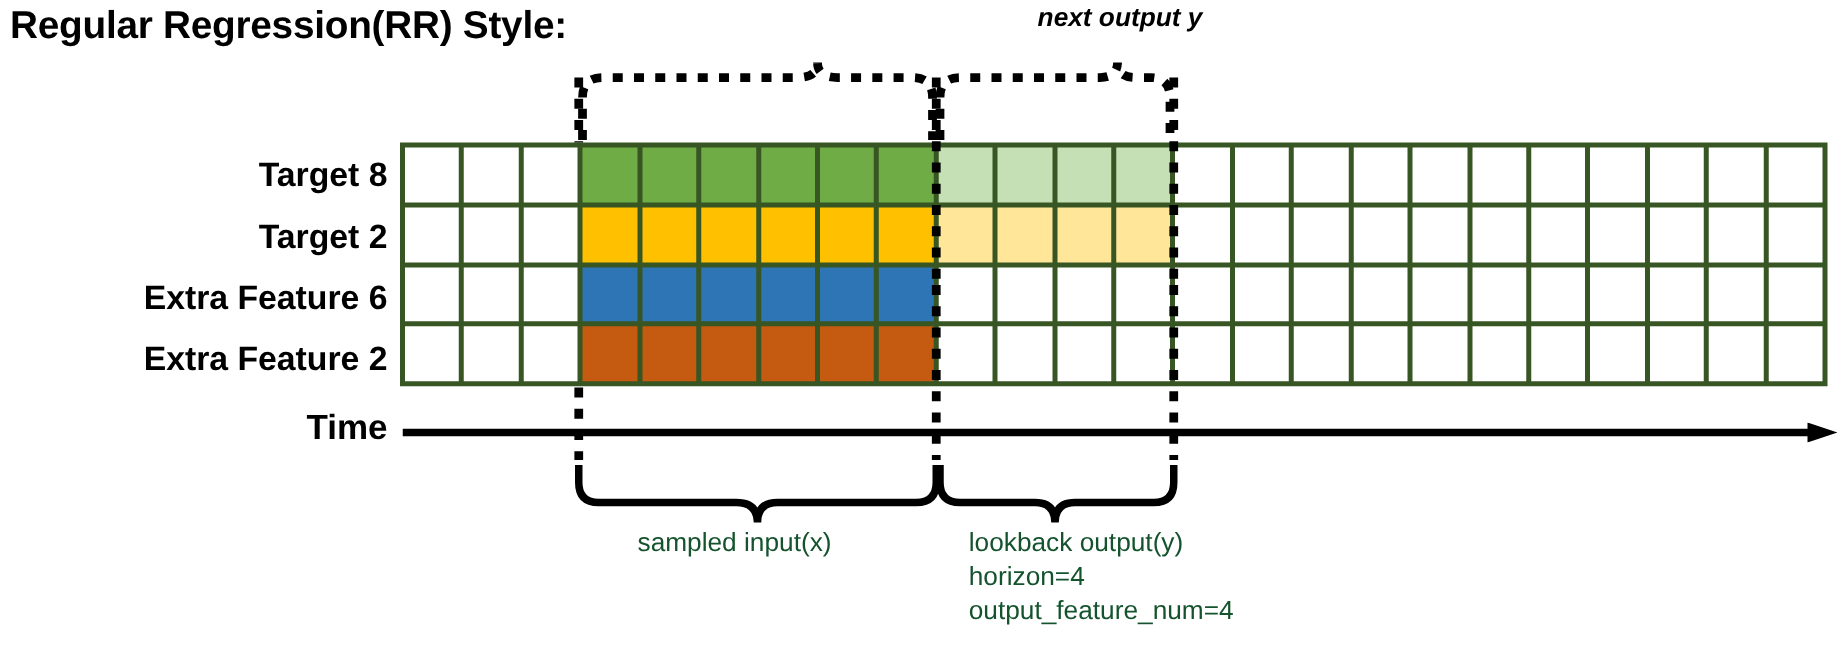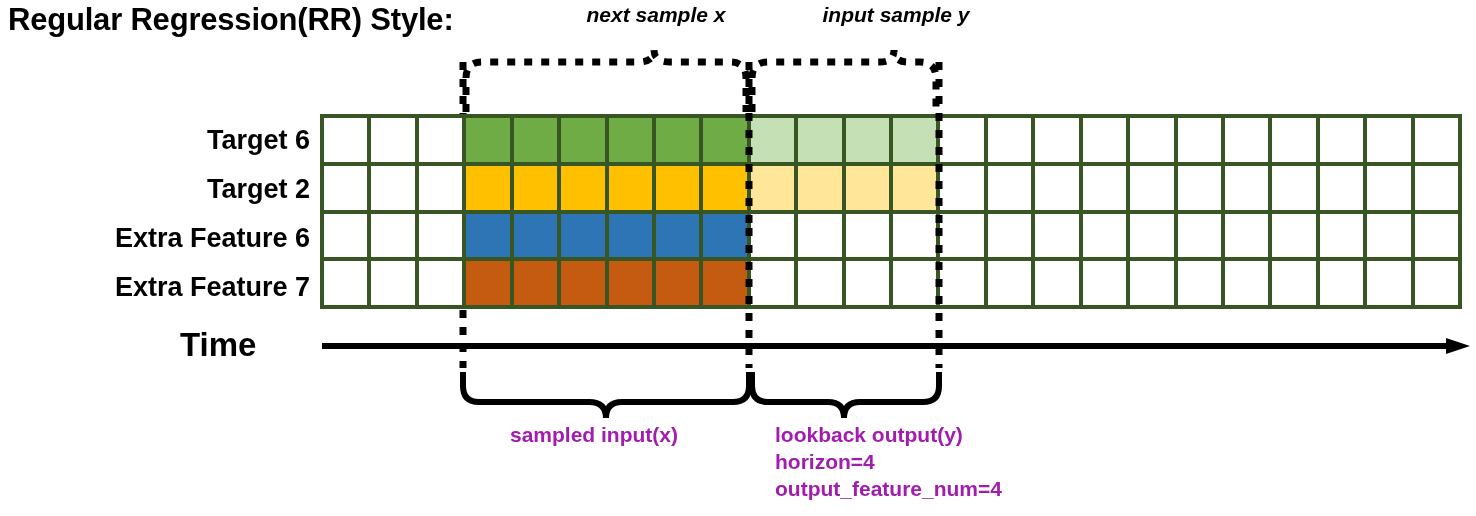--- a/index.html
+++ b/index.html
@@ -73,22 +73,22 @@
     background: #ffffff;
     min-width: 0;
   }
 
   
   #time-label {
     position: absolute;
     left: 180px;
     top: 328px;
     width: 130px;
-    text-align: left;
-    font-size: 33px;
+    text-align: right;
+    font-size: 28px;
     font-weight: bold;
     color: #000000;
     line-height: 1;
   }
   #time-axis {
     position: absolute;
     left: 322px;
     top: 338px;
     width: 1148px;
     height: 16px;
@@ -112,39 +112,39 @@
     font-style: italic;
     font-weight: bold;
     color: #000000;
     white-space: nowrap;
     text-align: center;
   }
   .bottom-caption {
     position: absolute;
     top: 422px;
     font-size: 21px;
-    font-weight: bold;
-    color: #a21caf;
+    font-weight: normal;
+    color: #14532d;
     white-space: nowrap;
     line-height: 1.28;
   }
   .bottom-caption div { white-space: nowrap; }
 </style>
 </head>
 <body>
 
 <div id="stage">
 
   <div id="title">Regular Regression(RR) Style:</div>
 
   <div id="row-labels">
-    <div class="row-label" style="top:12px;">Target 6</div>
+    <div class="row-label" style="top:12px;">Target 8</div>
     <div class="row-label" style="top:61px;">Target 2</div>
     <div class="row-label" style="top:110px;">Extra Feature 6</div>
-    <div class="row-label" style="top:159px;">Extra Feature 7</div>
+    <div class="row-label" style="top:159px;">Extra Feature 2</div>
   </div>
 
   <div id="grid" style="background: rgb(55, 86, 35);">
       <div class="grid-row">
         <div class="cell" style="background: rgb(255, 255, 255);"></div>
         <div class="cell" style="background: rgb(255, 255, 255);"></div>
         <div class="cell" style="background: rgb(255, 255, 255);"></div>
         <div class="cell" style="background: rgb(111, 172, 70);"></div>
         <div class="cell" style="background: rgb(111, 172, 70);"></div>
         <div class="cell" style="background: rgb(111, 172, 70);"></div>
@@ -266,22 +266,21 @@
 
     <path d="M 466,112 L 466,78 Q 466,62 482,62 L 638,62 Q 654,62 654,50 Q 654,62 670,62 L 730,62 Q 746,62 746,78 L 746,112" fill="none" stroke="#000000" stroke-width="7" stroke-dasharray="8 9" stroke-linecap="butt"></path>
 
     <path d="M 752,112 L 752,78 Q 752,62 768,62 L 880,62 Q 894,62 894,50 Q 894,62 908,62 L 920,62 Q 936,62 936,78 L 936,112" fill="none" stroke="#000000" stroke-width="7" stroke-dasharray="8 9" stroke-linecap="butt"></path>
 
     <path d="M 463,372 L 463,386 Q 463,402 479,402 L 589,402 Q 606,402 606,418 Q 606,402 622,402 L 733,402 Q 749,402 749,386 L 749,372" fill="none" stroke="#000000" stroke-width="6" stroke-linecap="butt"></path>
 
     <path d="M 752,372 L 752,386 Q 752,402 768,402 L 828,402 Q 844,402 844,418 Q 844,402 860,402 L 923,402 Q 939,402 939,386 L 939,372" fill="none" stroke="#000000" stroke-width="6" stroke-linecap="butt"></path>
   </svg>
 
-  <div class="top-caption" style="left:556px; width:200px;">next sample x</div>
-  <div class="top-caption" style="left:796px; width:200px;">input sample y</div>
+  <div class="top-caption" style="left:796px; width:200px;">next output y</div>
 
   <div class="bottom-caption" style="left:510px;">
     <div>sampled input(x)</div>
   </div>
   <div class="bottom-caption" style="left:775px;">
     <div>lookback output(y)</div>
     <div>horizon=4</div>
     <div>output_feature_num=4</div>
   </div>
 

